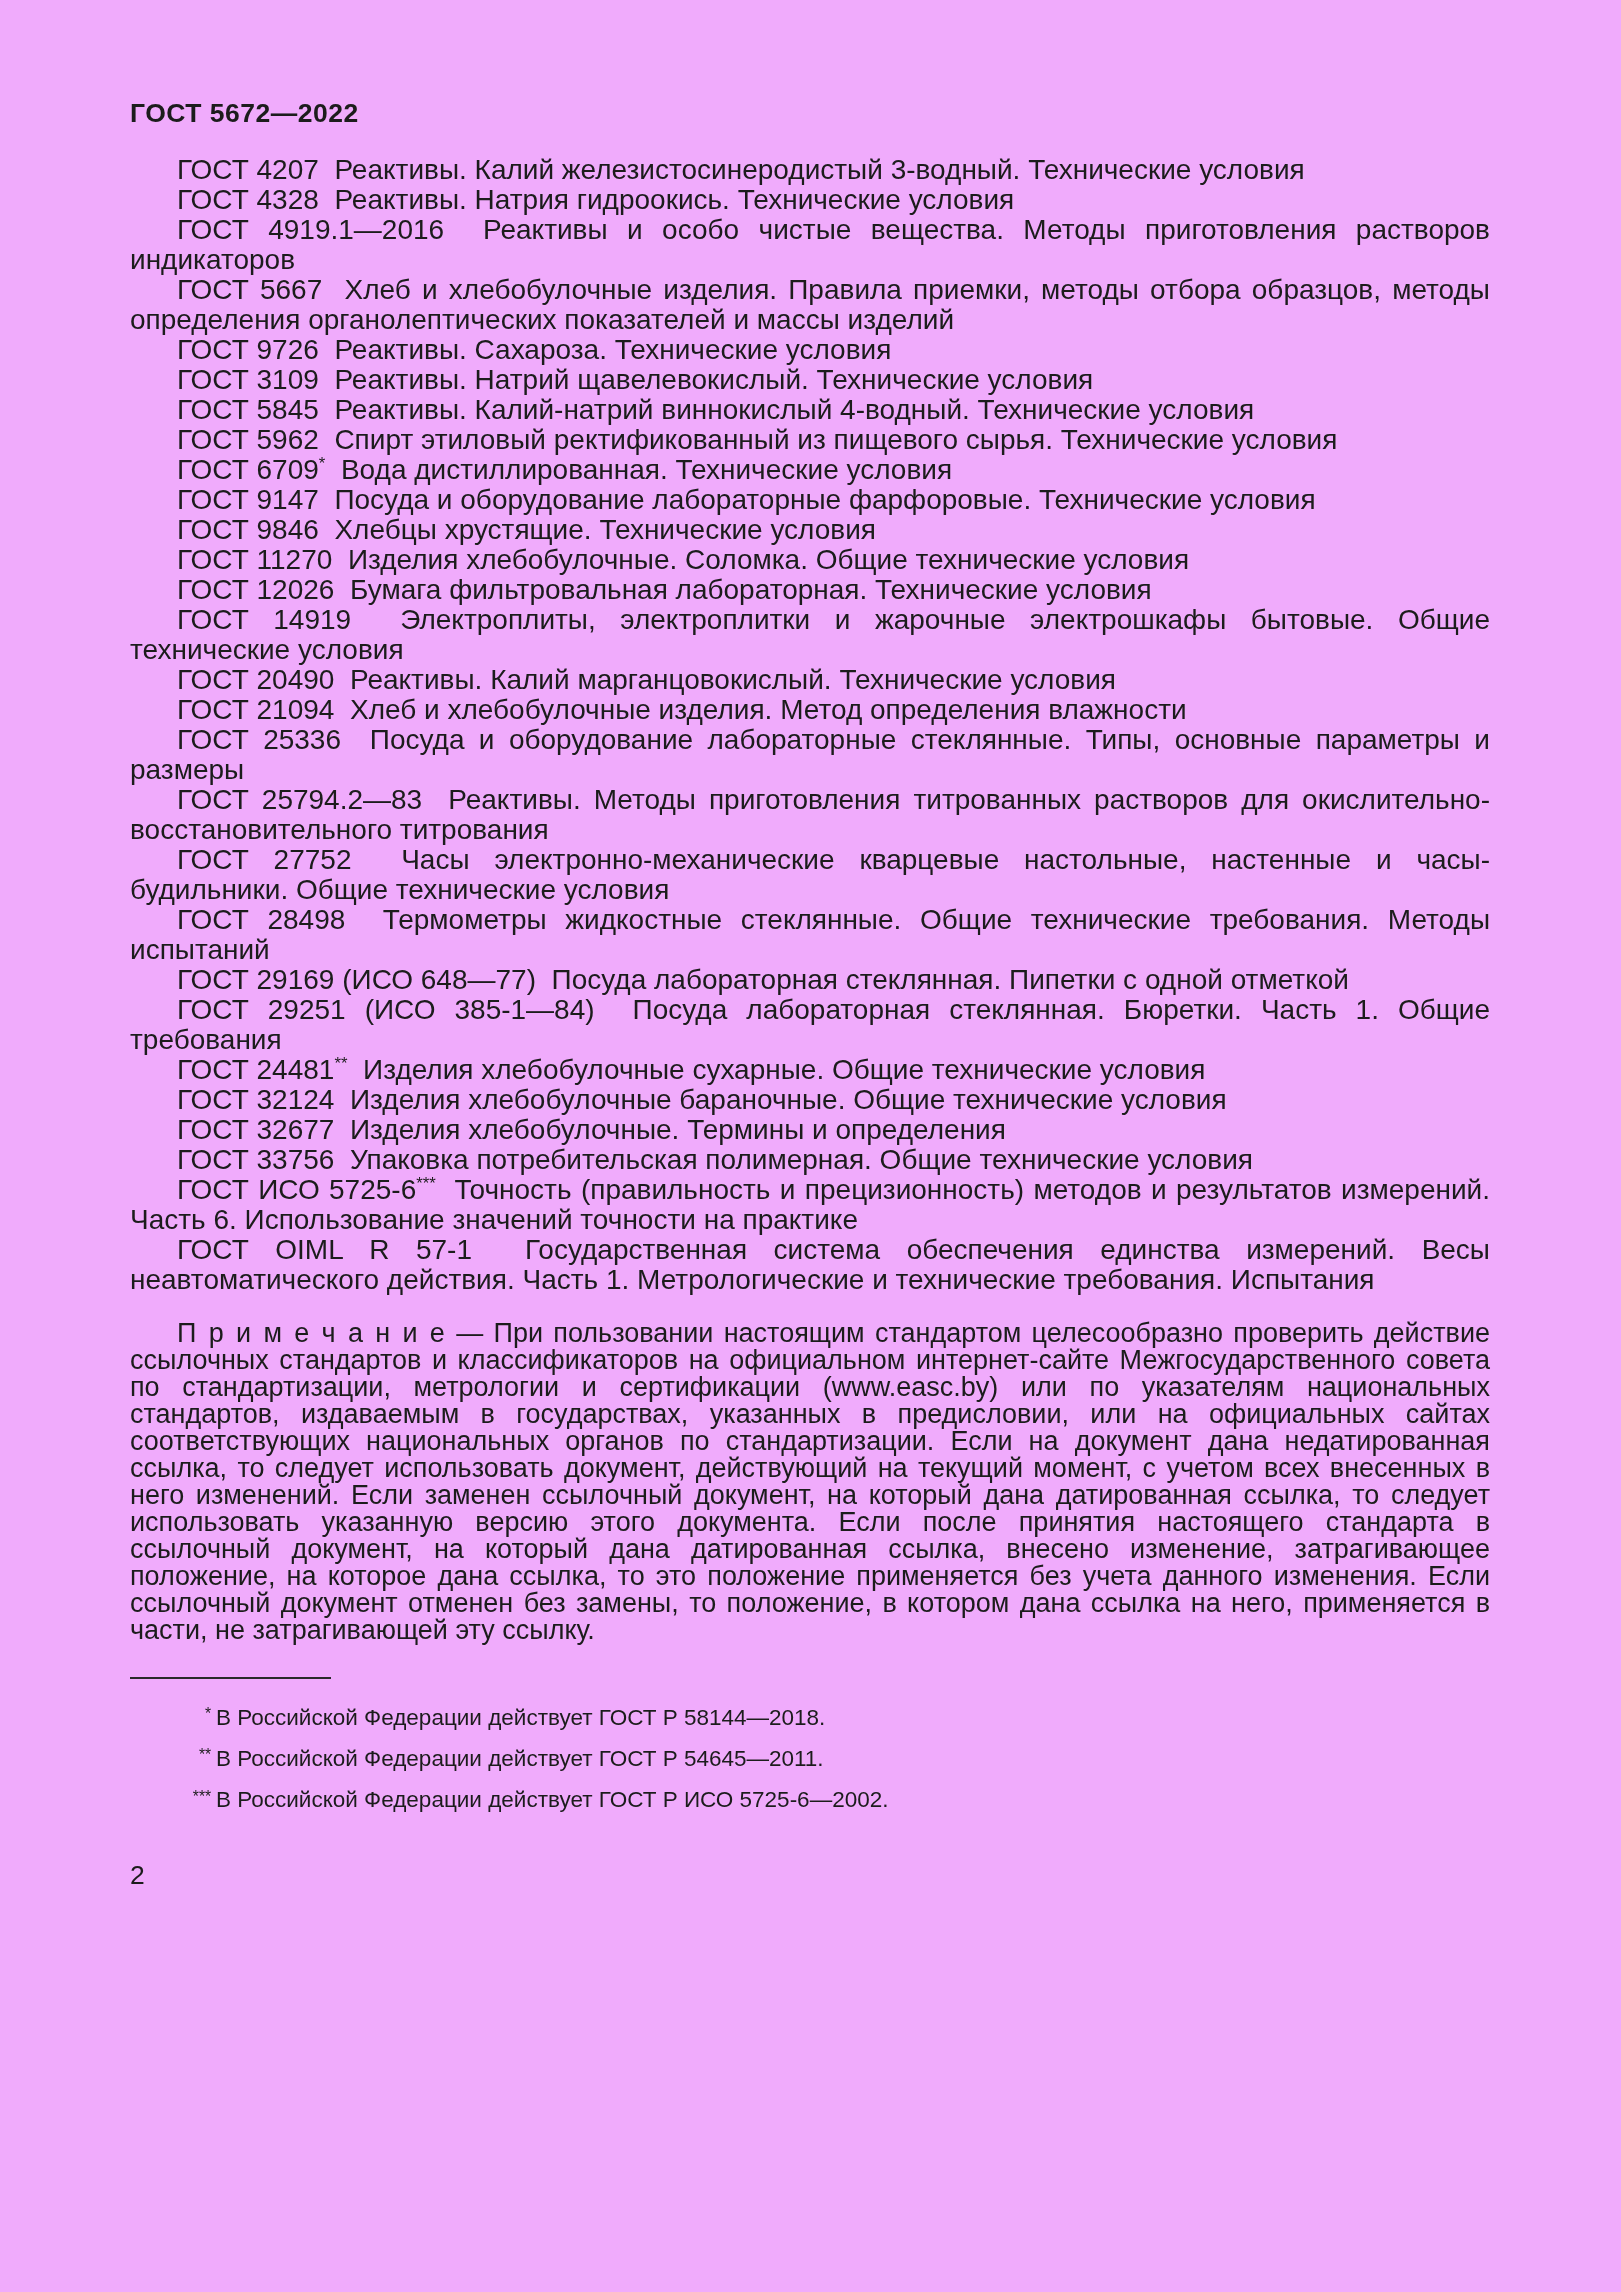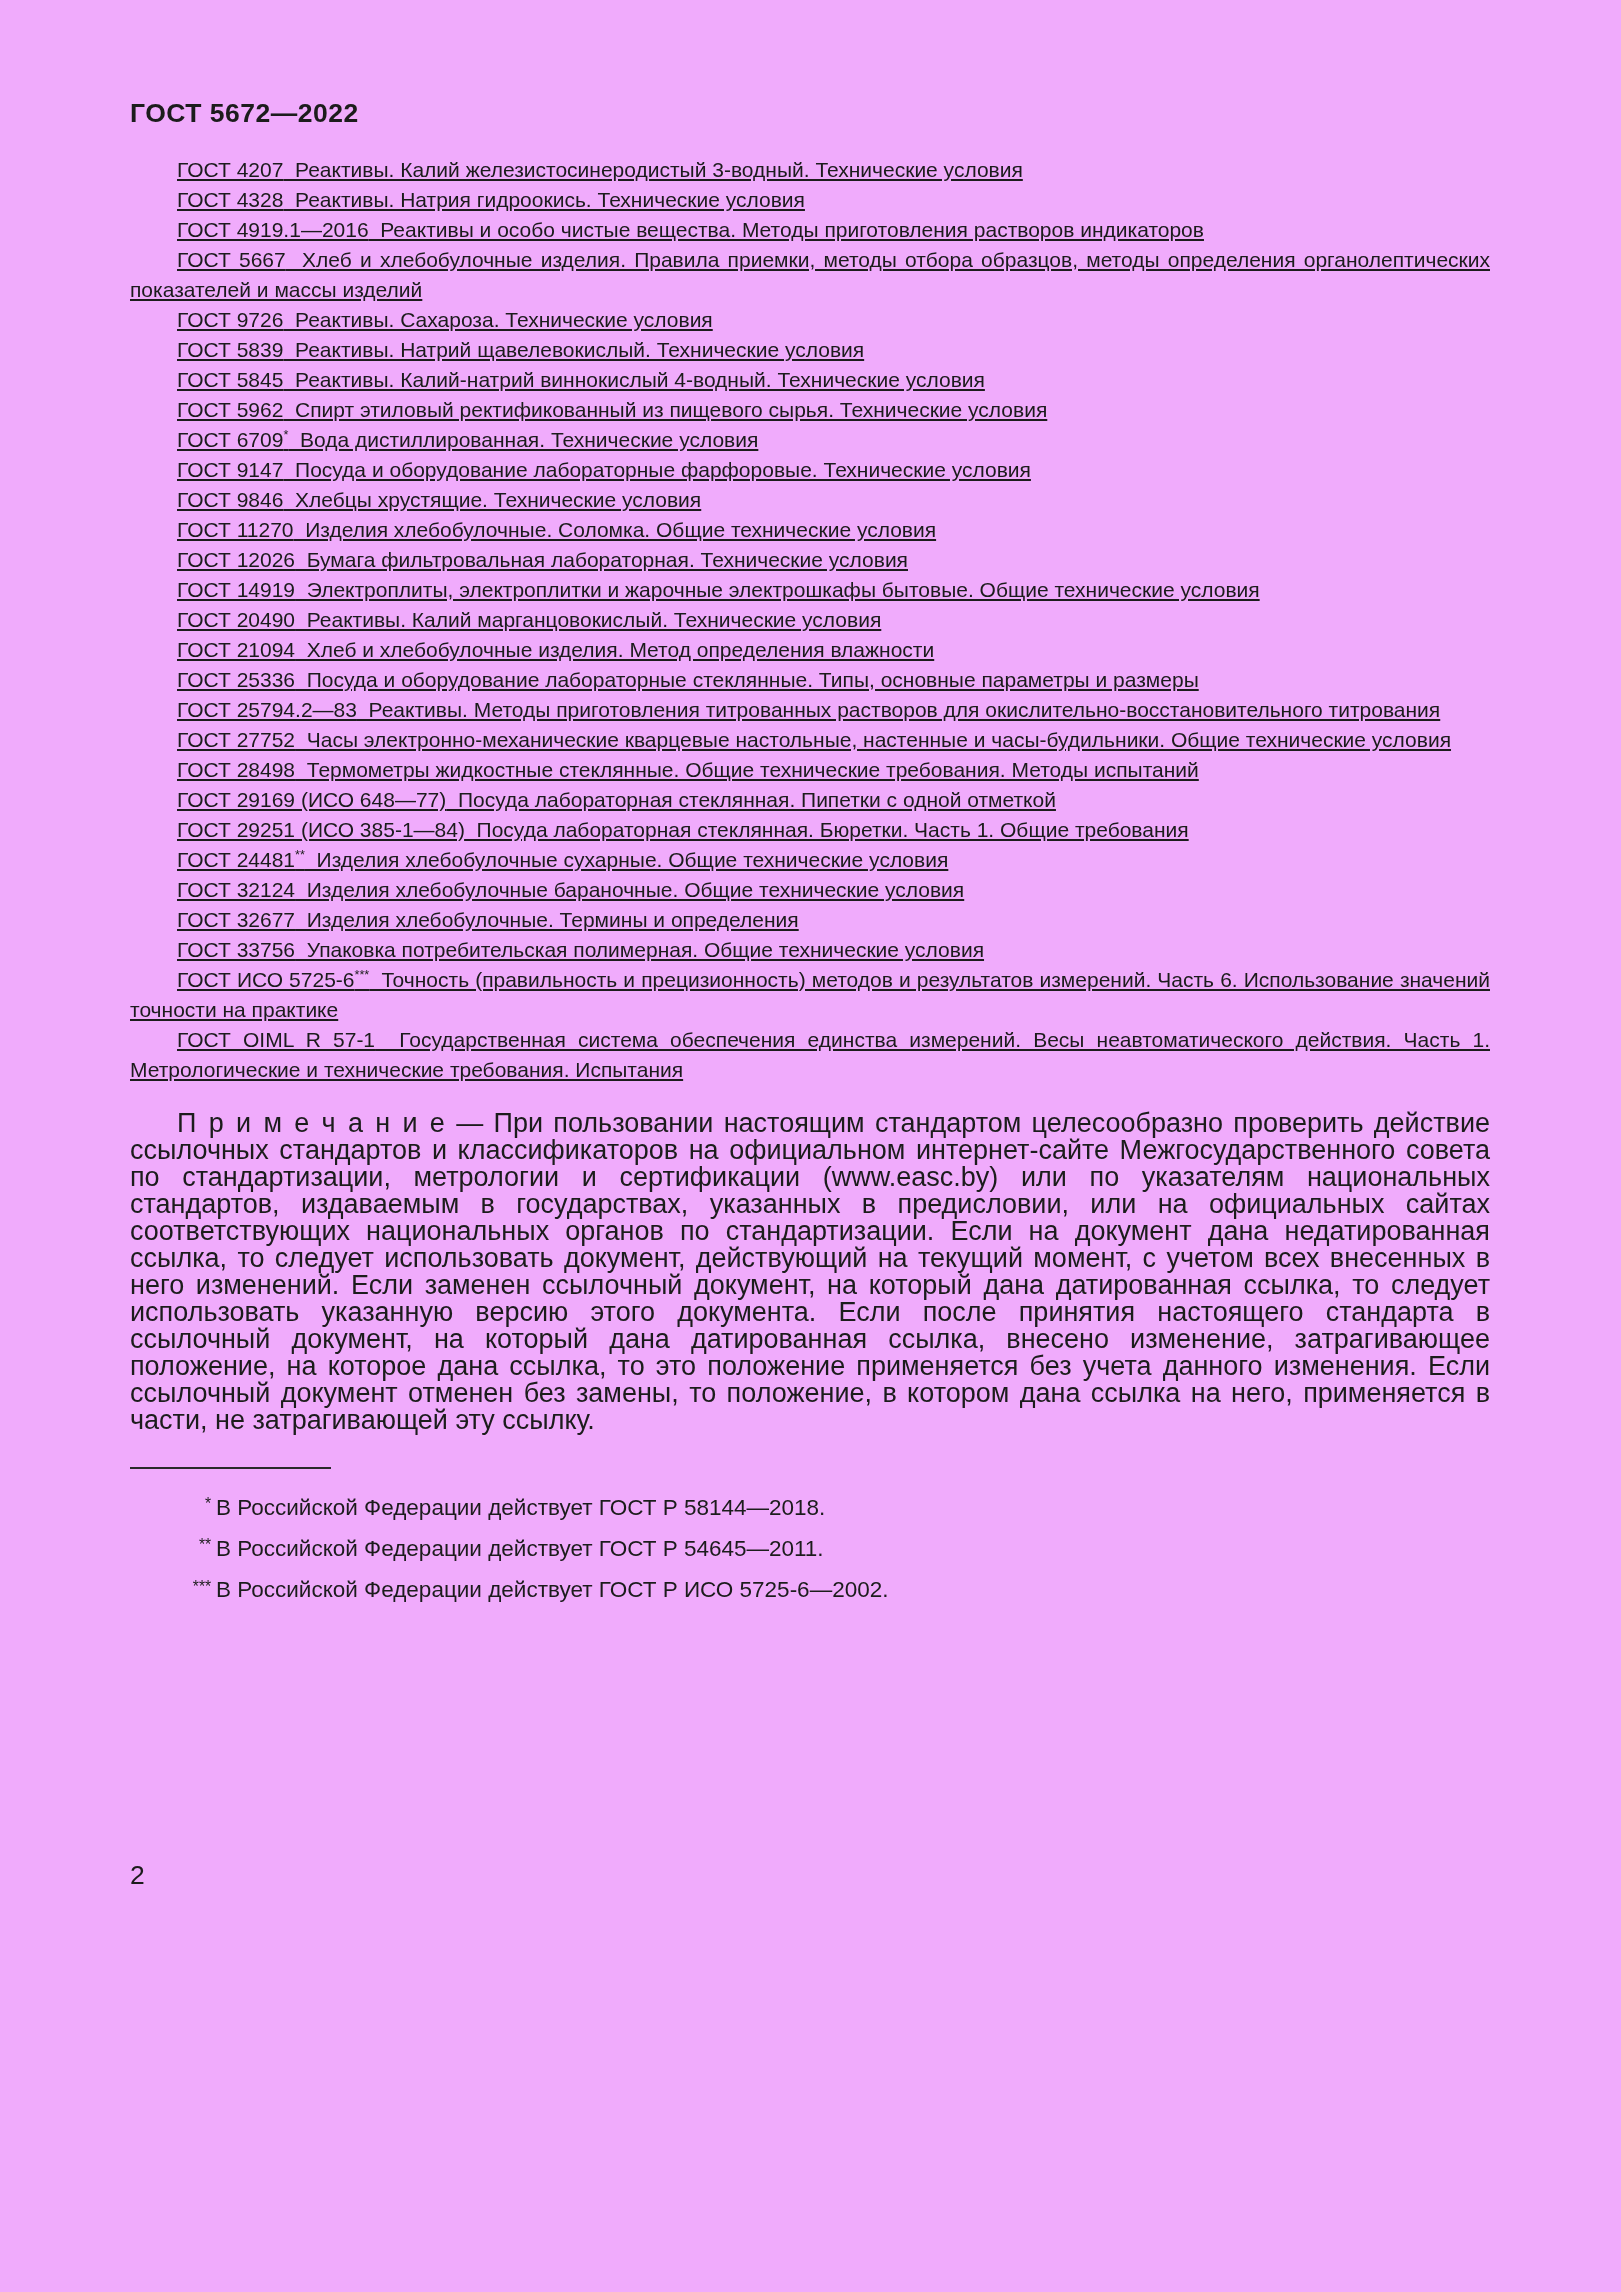--- a/index.html
+++ b/index.html
@@ -20,25 +20,24 @@
     width: 1360px;
   }
   .doc-header {
     font-size: 26.5px;
     line-height: 31px;
     font-weight: bold;
     letter-spacing: 0.5px;
   }
   .references { margin-top: 25.5px; }
   .ref {
-    font-size: 21px;
+    font-size: 28px;
     line-height: 30px;
     text-align: justify;
     text-indent: 47px;
-    text-decoration: underline;
   }
   .ref sup {
     font-size: 60%;
     line-height: 0;
     vertical-align: super;
   }
   .note {
     margin-top: 25.5px;
     font-size: 27px;
     line-height: 27px;
@@ -82,21 +81,21 @@
   <div class="content">
 
     <div class="doc-header">ГОСТ 5672—2022</div>
 
     <div class="references">
         <p class="ref"><span>ГОСТ 4207</span><span>&nbsp; Реактивы. Калий железистосинеродистый 3-водный. Технические условия</span></p>
         <p class="ref"><span>ГОСТ 4328</span><span>&nbsp; Реактивы. Натрия гидроокись. Технические условия</span></p>
         <p class="ref"><span>ГОСТ 4919.1—2016</span><span>&nbsp; Реактивы и особо чистые вещества. Методы приготовления растворов индикаторов</span></p>
         <p class="ref"><span>ГОСТ 5667</span><span>&nbsp; Хлеб и хлебобулочные изделия. Правила приемки, методы отбора образцов, методы определения органолептических показателей и массы изделий</span></p>
         <p class="ref"><span>ГОСТ 9726</span><span>&nbsp; Реактивы. Сахароза. Технические условия</span></p>
-        <p class="ref"><span>ГОСТ 5839</span><span>&nbsp; Реактивы. Натрий щавелевокислый. Технические условия</span></p>
+        <p class="ref"><span>ГОСТ 3109</span><span>&nbsp; Реактивы. Натрий щавелевокислый. Технические условия</span></p>
         <p class="ref"><span>ГОСТ 5845</span><span>&nbsp; Реактивы. Калий-натрий виннокислый 4-водный. Технические условия</span></p>
         <p class="ref"><span>ГОСТ 5962</span><span>&nbsp; Спирт этиловый ректификованный из пищевого сырья. Технические условия</span></p>
         <p class="ref"><span>ГОСТ 6709</span><sup>*</sup><span>&nbsp; Вода дистиллированная. Технические условия</span></p>
         <p class="ref"><span>ГОСТ 9147</span><span>&nbsp; Посуда и оборудование лабораторные фарфоровые. Технические условия</span></p>
         <p class="ref"><span>ГОСТ 9846</span><span>&nbsp; Хлебцы хрустящие. Технические условия</span></p>
         <p class="ref"><span>ГОСТ 11270</span><span>&nbsp; Изделия хлебобулочные. Соломка. Общие технические условия</span></p>
         <p class="ref"><span>ГОСТ 12026</span><span>&nbsp; Бумага фильтровальная лабораторная. Технические условия</span></p>
         <p class="ref"><span>ГОСТ 14919</span><span>&nbsp; Электроплиты, электроплитки и жарочные электрошкафы бытовые. Общие технические условия</span></p>
         <p class="ref"><span>ГОСТ 20490</span><span>&nbsp; Реактивы. Калий марганцовокислый. Технические условия</span></p>
         <p class="ref"><span>ГОСТ 21094</span><span>&nbsp; Хлеб и хлебобулочные изделия. Метод определения влажности</span></p>

